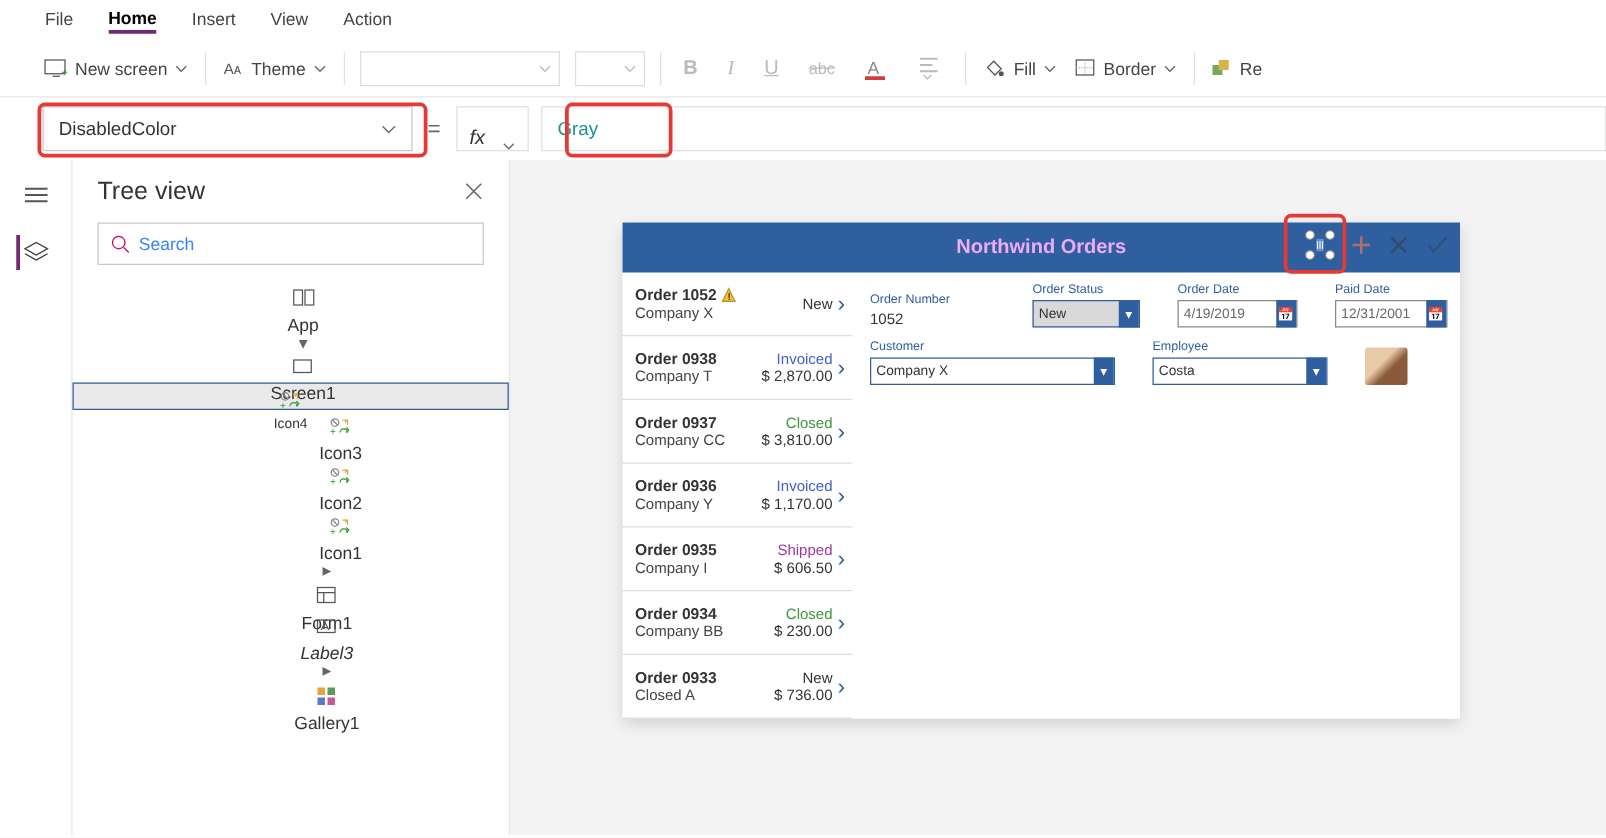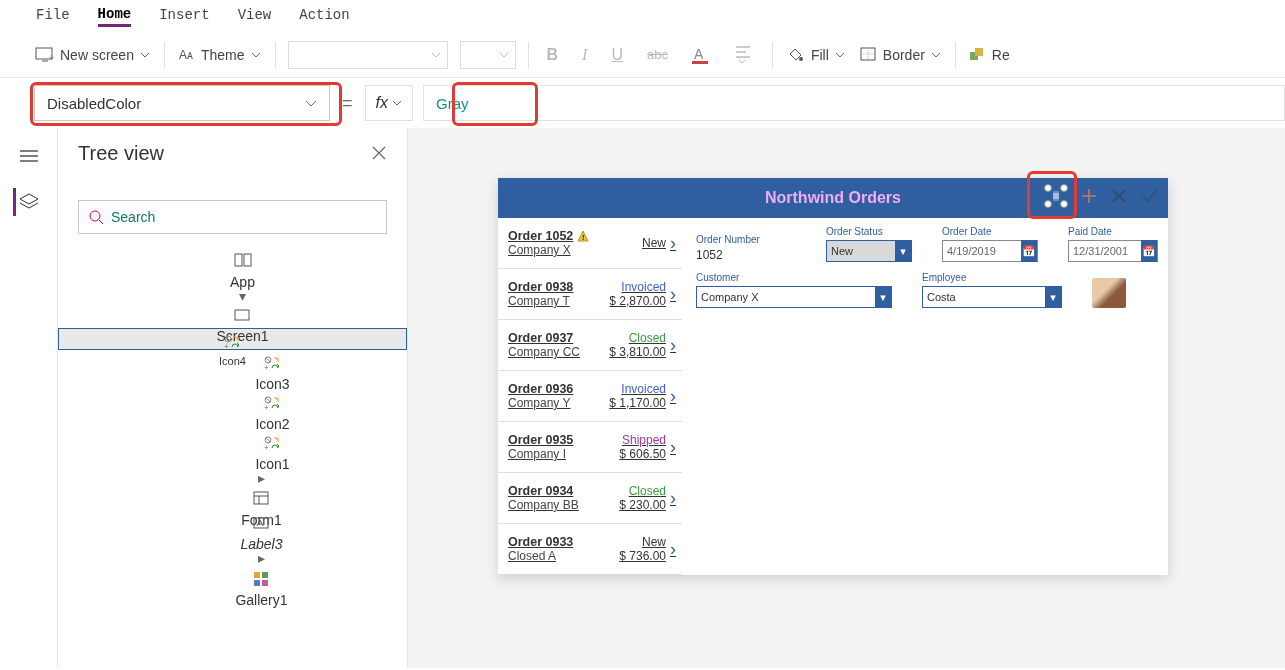--- a/index.html
+++ b/index.html
@@ -1,57 +1,57 @@
 <!DOCTYPE html>
 <html><head>
 <meta charset="utf-8">
 <style>
 * { box-sizing: border-box; margin: 0; padding: 0; font-family: "Segoe UI", Tahoma, sans-serif; }
 body { width: 1285px; height: 670px; background: #fff; overflow: hidden; color: #333; }
 .menu { height: 32px; display: flex; align-items: center; padding-left: 36px; gap: 28px; font-size: 14px; color: #444; border-bottom: 0px; }
-.menu span { cursor: pointer; padding-bottom: 2px; font-family: Liberation Mono, monospace; }
+.menu span { cursor: pointer; padding-bottom: 2px; }
 .menu .active { color: #000; font-weight: 600; border-bottom: 3px solid #742774; }
 .toolbar { height: 46px; border-bottom: 1px solid #e5e5e5; display: flex; align-items: center; gap: 12px; padding: 0 34px; font-size: 14px; color: #444; }
 .toolbar .sep { width: 1px; height: 26px; background: #e0e0e0; }
 .toolbar .ddbtn { display:flex; align-items:center; gap:6px; cursor:pointer; padding:4px 2px; }
 .toolbar .fmt { color:#bbb; font-size:16px; padding:0 6px; cursor:pointer; }
 .toolbar .fmt svg { display:block; }
 .empty-sel { border:1px solid #ddd; height:28px; min-width:160px; display:flex; align-items:center; justify-content:flex-end; padding:0 6px; color:#bbb;}
 .small-sel { border:1px solid #ddd; height:28px; width:56px; display:flex; align-items:center; justify-content:flex-end; padding:0 6px; color:#bbb;}
 .fbar { height: 50px; display:flex; align-items:center; gap:10px; padding:0 0 0 34px; position:relative; }
 .hl { border:3px solid #e53935; border-radius:6px; position:absolute; pointer-events:none; }
 .prop-sel { width:296px; height:36px; border:1px solid #c8c8c8; background:#fff; display:flex; align-items:center; justify-content:space-between; padding:0 12px; font-size:15px; }
 .eq { font-size:18px; color:#666; padding:0 2px; }
-.fx { height:36px; border:1px solid #e0e0e0; display:flex; align-items:center; gap:4px; padding:0 10px; font-style:italic; font-family: Georgia, serif; }
+.fx { height:36px; border:1px solid #e0e0e0; display:flex; align-items:flex-end; gap:14px; padding:0 10px; font-style:italic; font-family: Georgia, serif; }
 .fbar-input { flex:1; height:36px; border:1px solid #e0e0e0; display:flex; align-items:center; padding:0 12px; font-size:15px; color:#1a8f8f; }
 .workspace { display:flex; height: 540px; }
 .rail { width:58px; border-right:1px solid #e5e5e5; display:flex; flex-direction:column; align-items:center; padding-top:14px; gap:18px; }
 .rail .r-item { width:28px; height:28px; display:flex; align-items:center; justify-content:center; cursor:pointer; color:#555;}
 .rail .r-active { border-left:3px solid #742774; padding-left:0; margin-left:-3px; }
 .panel { width:350px; border-right:1px solid #e5e5e5; display:flex; flex-direction:column; }
 .panel-head { height:50px; display:flex; align-items:center; justify-content:space-between; padding:0 20px; font-size:20px; font-weight:400; }
 .panel-head svg { cursor:pointer; }
-.search { margin:22px 20px 8px; height:34px; border:1px solid #c8c8c8; display:flex; align-items:center; gap:8px; padding:0 10px; color:#0f766e; font-size:14px;}
+.search { margin:0 20px 8px; height:34px; border:1px solid #c8c8c8; display:flex; align-items:center; gap:8px; padding:0 10px; color:#3b82f6; font-size:14px;}
 .tree { padding-top:6px; font-size:14px; color:#333; }
 .tn { height:40px; display:flex; align-items:center; gap:6px; padding-left:20px; cursor:pointer;flex-direction:column;}
 .tn.sel { background:#e9e9e9; }
 .tn .caret { width:10px; display:inline-flex; justify-content:center; color:#666;}
 .tn .ic { width:20px; display:inline-flex; justify-content:center; }
 .indent1 { padding-left:40px; }
 .indent2 { padding-left:80px; }
 .canvas { flex:1; background:#f3f3f3; position:relative; overflow:hidden; }
 .app { position:absolute; left:90px; top:50px; width:670px; background:#fff; box-shadow:0 4px 12px rgba(0,0,0,0.15); }
 .app-title { background:#2f5f9e; height:40px; color:#f0abfc; display:flex; align-items:center; justify-content:center; font-weight:700; font-size:16px; position:relative;}
 .tb-icons { position:absolute; right:8px; top:6px; display:flex; gap:12px; align-items:center; }
 .tb-icons svg { display:block; }
 .plus { color:#b06f6f; }
 .xmark { color:#333; opacity:0.4; }
 .chk { color:#333; opacity:0.3; }
 .app-body { display:flex; }
-.orders { width:225px;text-decoration:underline; }
+.orders { width:225px; }
 .ord { border-bottom:1px solid #ddd; height:51px; display:flex; align-items:center; padding:0 6px 0 10px; cursor:pointer;}
 .ord .o-left { flex:1; }
 .o-title { font-weight:700; font-size:12.5px; display:flex; align-items:center; gap:4px;}
 .o-sub { font-size:12px; color:#444; }
 .o-right { text-align:right; font-size:12px; }
 .o-right .st { font-size:12px; }
 .chev { color:#2f5f9e; font-size:18px; padding-left:4px;}
 .c-blue { color:#4060d0; }
 .c-green { color:#3a9a3a; }
 .c-purple { color:#a03aa0; }

